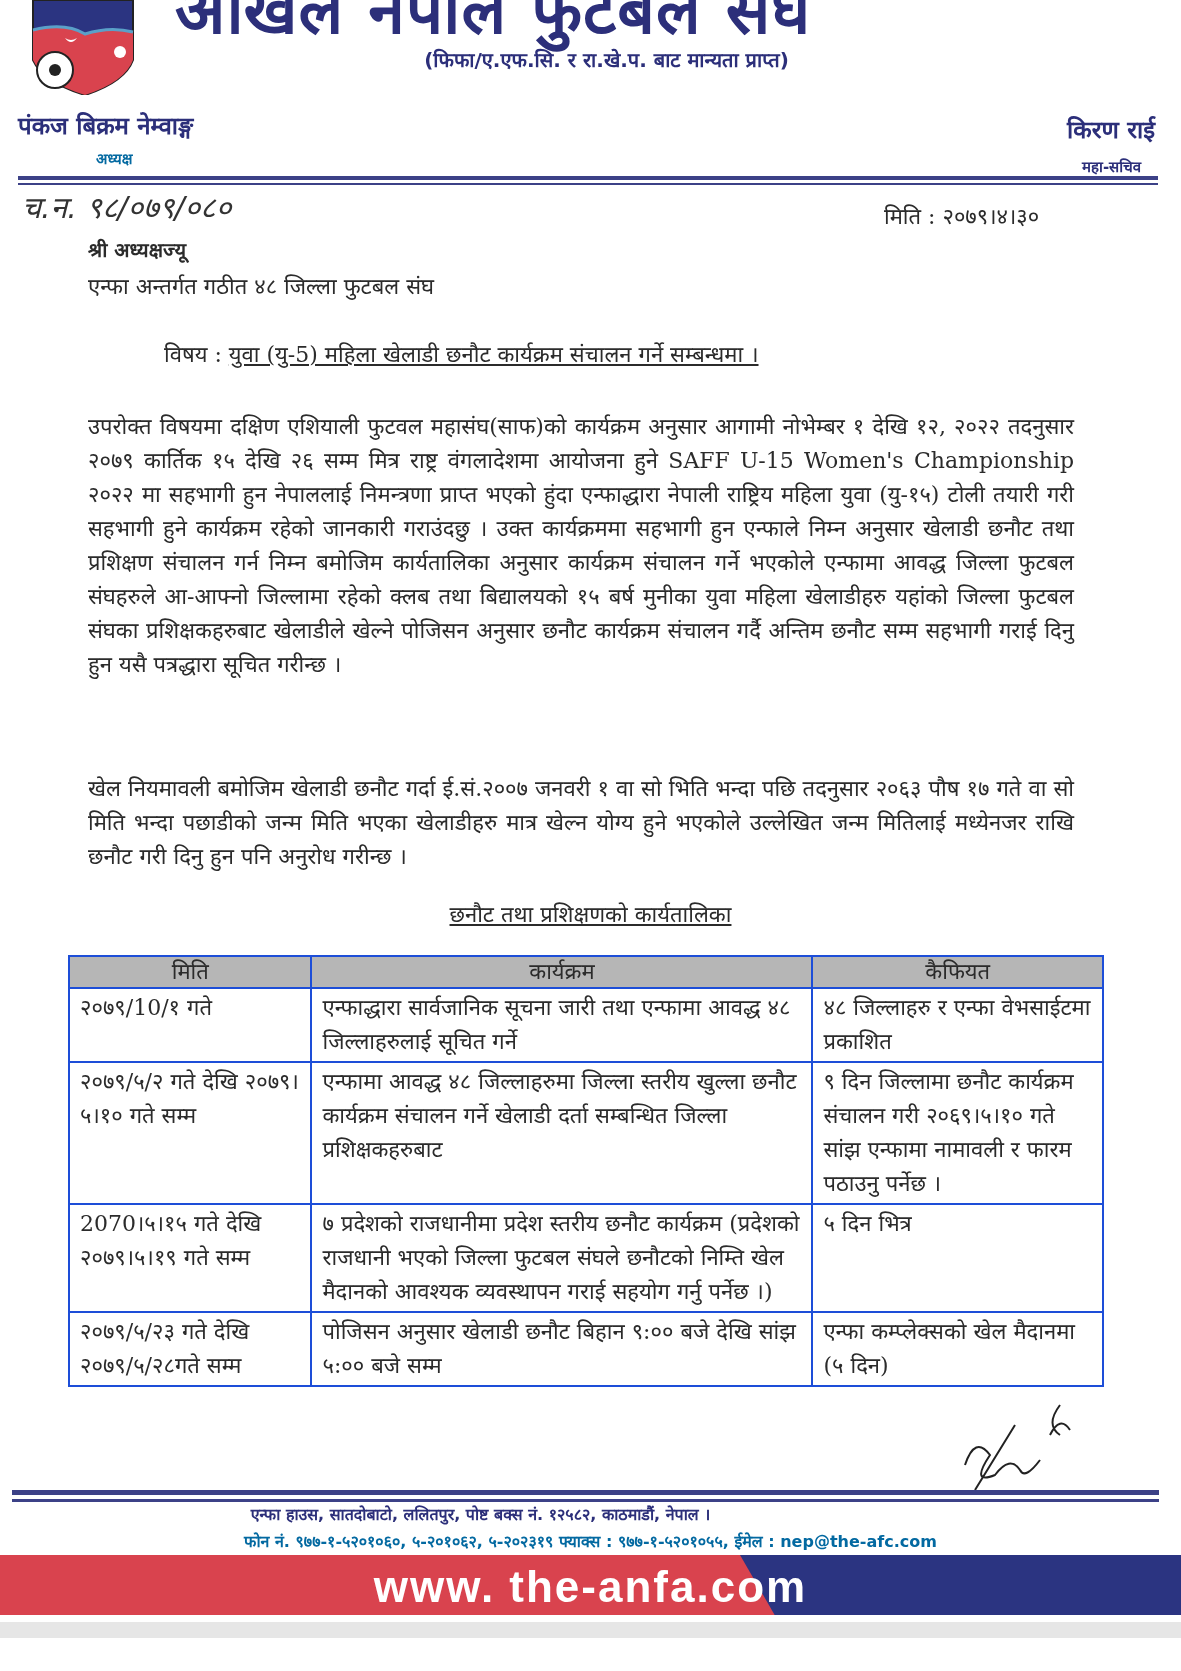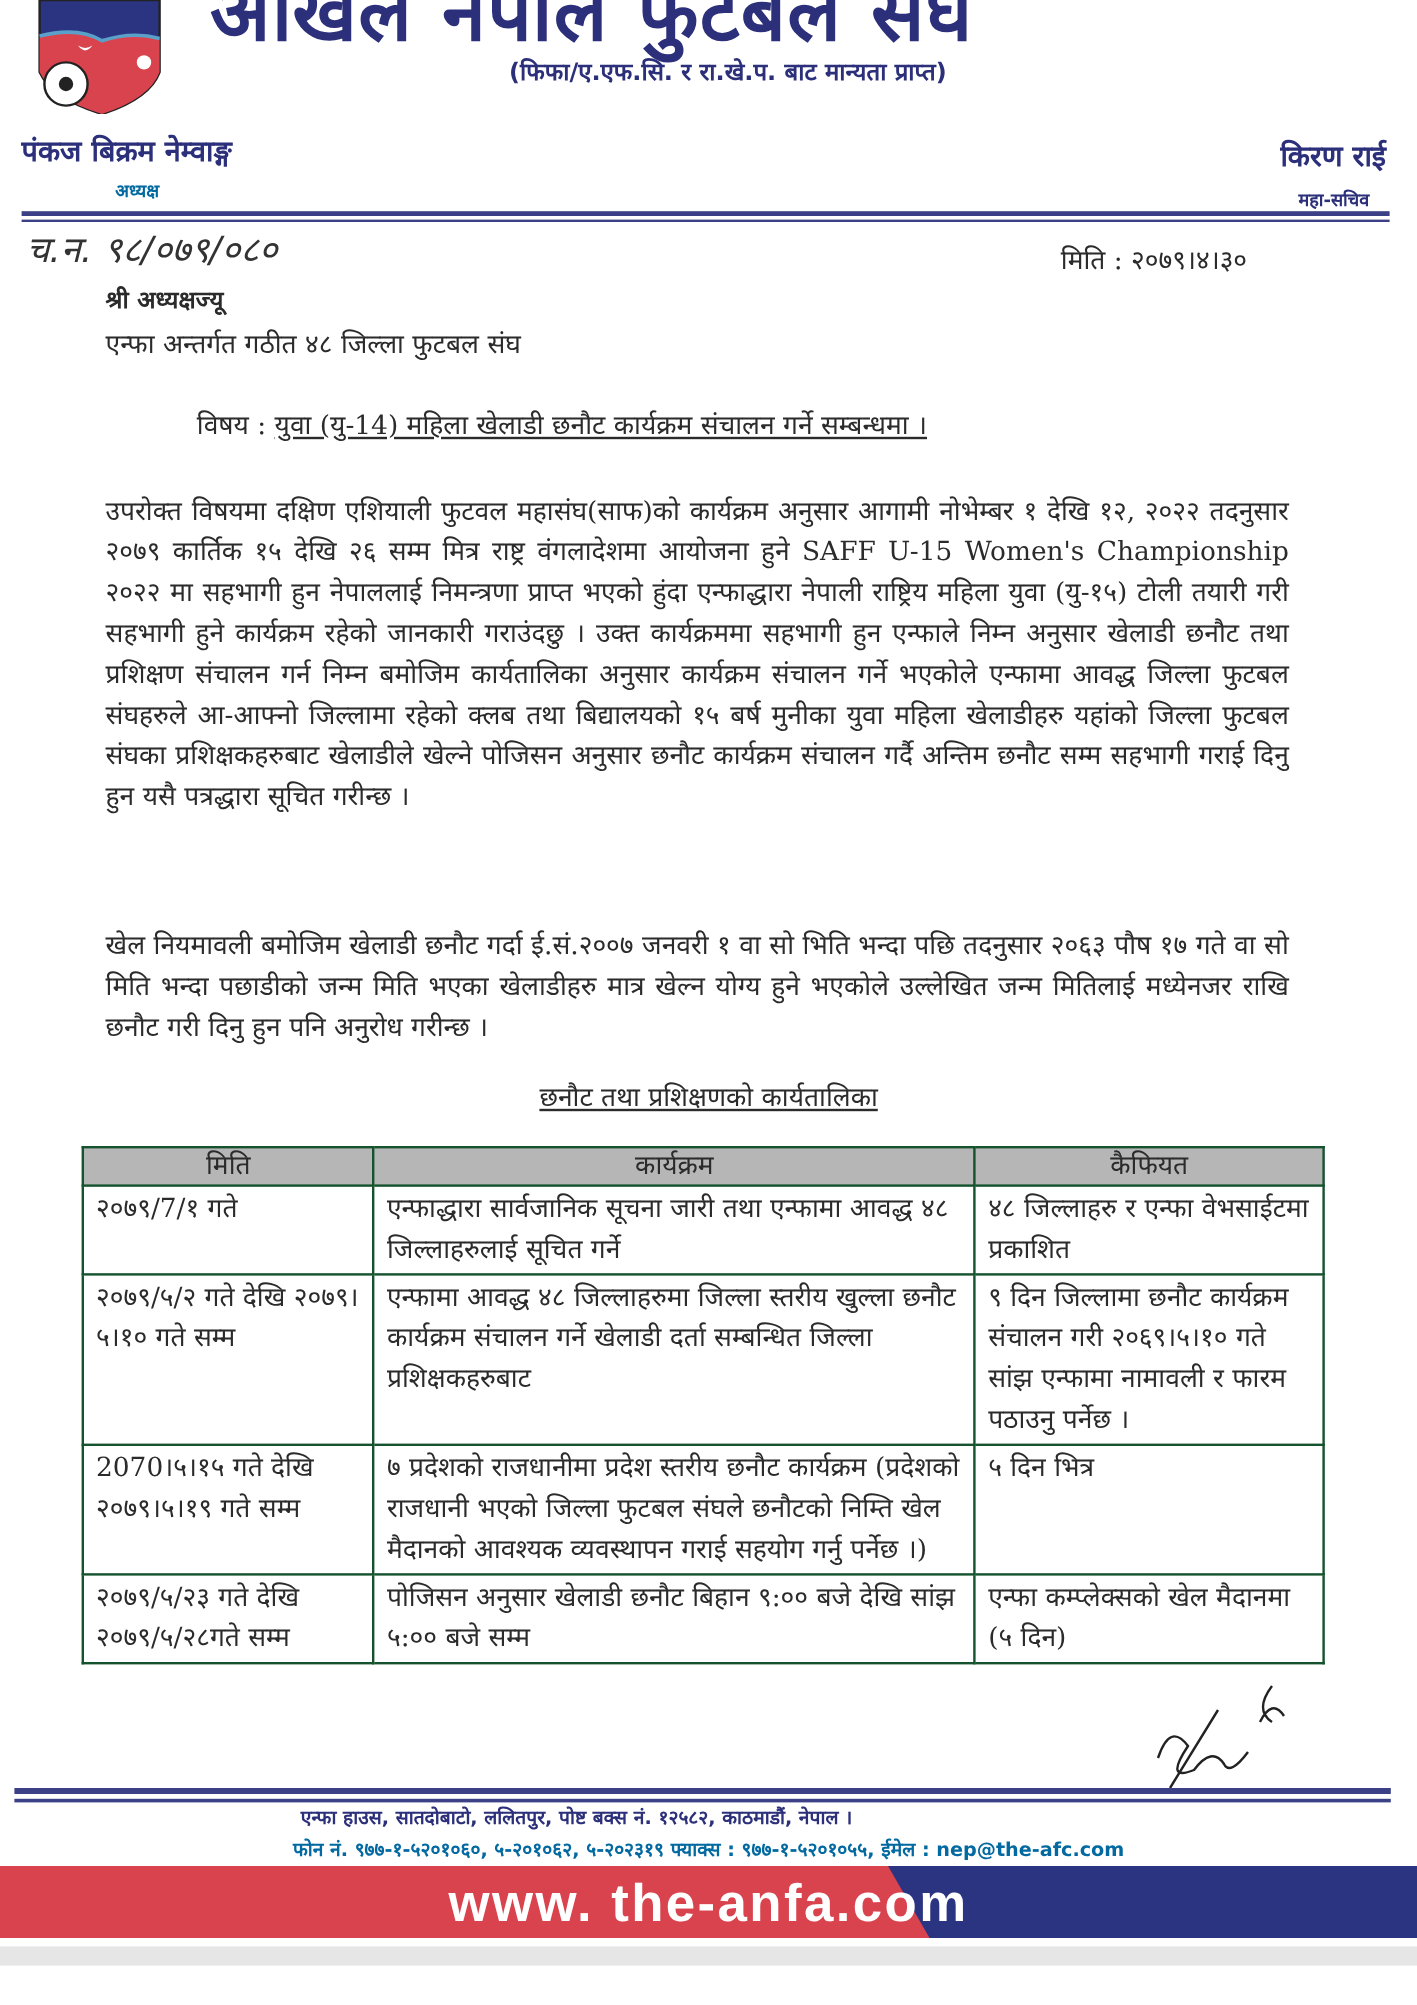--- a/index.html
+++ b/index.html
@@ -36,21 +36,21 @@
   .para1 { top: 410px; }
   .para2 { top: 772px; }
 
   .schedule-title { left: 0; width: 1181px; text-align: center; top: 898px; font-size: 22px; }
   .schedule-title span { text-decoration: underline; }
 
   table.schedule {
     position: absolute; left: 68px; top: 955px; width: 1036px;
     border-collapse: collapse; font-size: 22px;
   }
-  table.schedule th, table.schedule td { border: 2px solid #14532d; vertical-align: top; padding: 2px 10px; line-height: 34px; }
+  table.schedule th, table.schedule td { border: 2px solid #1d4ed8; vertical-align: top; padding: 2px 10px; line-height: 34px; }
   table.schedule th { background: #b6b6b6; font-weight: normal; text-align: center; padding: 0 10px; line-height: 30px; }
   .col-date { width: 220px; }
   .col-prog { width: 478px; }
   .col-remark { width: 268px; }
 
   .signature { left: 955px; top: 1395px; width: 130px; height: 105px; }
 
   .rule-bottom { left: 12px; top: 1490px; width: 1147px; height: 5px; background: #3c4187; }
   .rule-bottom2 { left: 12px; top: 1499px; width: 1147px; height: 3px; background: #3c4187; }
   .footer-address { left: 0; width: 961px; text-align: center; top: 1503px; font-family: "DejaVu Sans", sans-serif; font-weight: bold; font-size: 16px; color: #2c2f7a; }
@@ -81,39 +81,39 @@
 <div class="abs secretary-title">महा-सचिव</div>
 <div class="abs rule-top"></div>
 <div class="abs rule-top2"></div>
 
 <div class="abs ref-no">च.न. ९८/०७९/०८०</div>
 <div class="abs date-line">मिति : २०७९।४।३०</div>
 <div class="abs addressee">श्री अध्यक्षज्यू</div>
 <div class="abs addressee-org">एन्फा अन्तर्गत गठीत ४८ जिल्ला फुटबल संघ</div>
 <div class="abs subject">
   <span>विषय :</span>
-  <u>युवा (यु-14) महिला खेलाडी छनौट कार्यक्रम संचालन गर्ने सम्बन्धमा ।</u>
+  <u>युवा (यु-5) महिला खेलाडी छनौट कार्यक्रम संचालन गर्ने सम्बन्धमा ।</u>
 </div>
 <div class="abs para para1">उपरोक्त विषयमा दक्षिण एशियाली फुटवल महासंघ(साफ)को कार्यक्रम अनुसार आगामी नोभेम्बर १ देखि १२, २०२२ तदनुसार २०७९ कार्तिक १५ देखि २६ सम्म मित्र राष्ट्र वंगलादेशमा आयोजना हुने SAFF U-15 Women's Championship २०२२ मा सहभागी हुन नेपाललाई निमन्त्रणा प्राप्त भएको हुंदा एन्फाद्धारा नेपाली राष्ट्रिय महिला युवा (यु-१५) टोली तयारी गरी सहभागी हुने कार्यक्रम रहेको जानकारी गराउंदछु । उक्त कार्यक्रममा सहभागी हुन एन्फाले निम्न अनुसार खेलाडी छनौट तथा प्रशिक्षण संचालन गर्न निम्न बमोजिम कार्यतालिका अनुसार कार्यक्रम संचालन गर्ने भएकोले एन्फामा आवद्ध जिल्ला फुटबल संघहरुले आ-आफ्नो जिल्लामा रहेको क्लब तथा बिद्यालयको १५ बर्ष मुनीका युवा महिला खेलाडीहरु यहांको जिल्ला फुटबल संघका प्रशिक्षकहरुबाट खेलाडीले खेल्ने पोजिसन अनुसार छनौट कार्यक्रम संचालन गर्दै अन्तिम छनौट सम्म सहभागी गराई दिनु हुन यसै पत्रद्धारा सूचित गरीन्छ ।</div>
 <div class="abs para para2">खेल नियमावली बमोजिम खेलाडी छनौट गर्दा ई.सं.२००७ जनवरी १ वा सो भिति भन्दा पछि तदनुसार २०६३ पौष १७ गते वा सो मिति भन्दा पछाडीको जन्म मिति भएका खेलाडीहरु मात्र खेल्न योग्य हुने भएकोले उल्लेखित जन्म मितिलाई मध्येनजर राखि छनौट गरी दिनु हुन पनि अनुरोध गरीन्छ ।</div>
 <div class="abs schedule-title">
   <span>छनौट तथा प्रशिक्षणको कार्यतालिका</span>
 </div>
 
 <table class="schedule">
   <thead>
     <tr>
       <th class="col-date">मिति</th>
       <th class="col-prog">कार्यक्रम</th>
       <th class="col-remark">कैफियत</th>
     </tr>
   </thead>
   <tbody>
     <tr>
-      <td>२०७९/7/१ गते</td>
+      <td>२०७९/10/१ गते</td>
       <td>एन्फाद्धारा सार्वजानिक सूचना जारी तथा एन्फामा आवद्ध ४८ जिल्लाहरुलाई सूचित गर्ने</td>
       <td>४८ जिल्लाहरु र एन्फा वेभसाईटमा प्रकाशित</td>
     </tr>
     <tr>
       <td>२०७९/५/२ गते देखि २०७९।५।१० गते सम्म</td>
       <td>एन्फामा आवद्ध ४८ जिल्लाहरुमा जिल्ला स्तरीय खुल्ला छनौट कार्यक्रम संचालन गर्ने खेलाडी दर्ता सम्बन्धित जिल्ला प्रशिक्षकहरुबाट</td>
       <td>९ दिन जिल्लामा छनौट कार्यक्रम संचालन गरी २०६९।५।१० गते सांझ एन्फामा नामावली र फारम पठाउनु पर्नेछ ।</td>
     </tr>
     <tr>
       <td>2070।५।१५ गते देखि २०७९।५।१९ गते सम्म</td>

